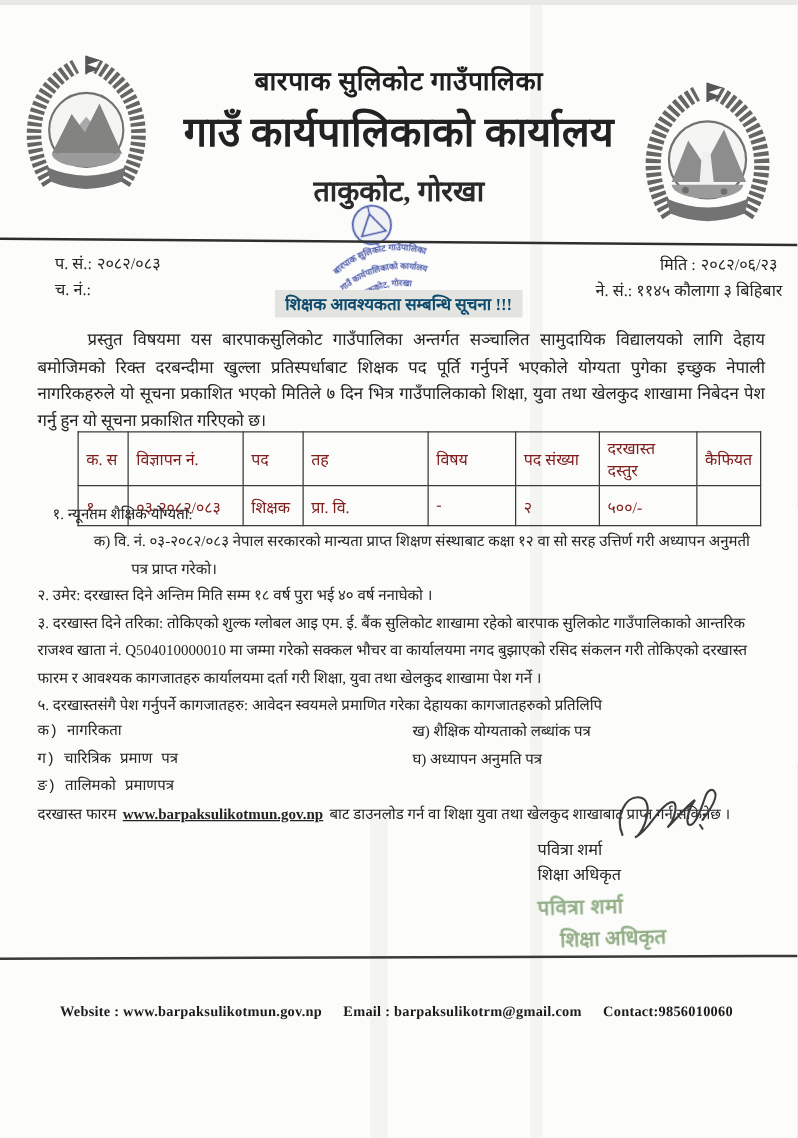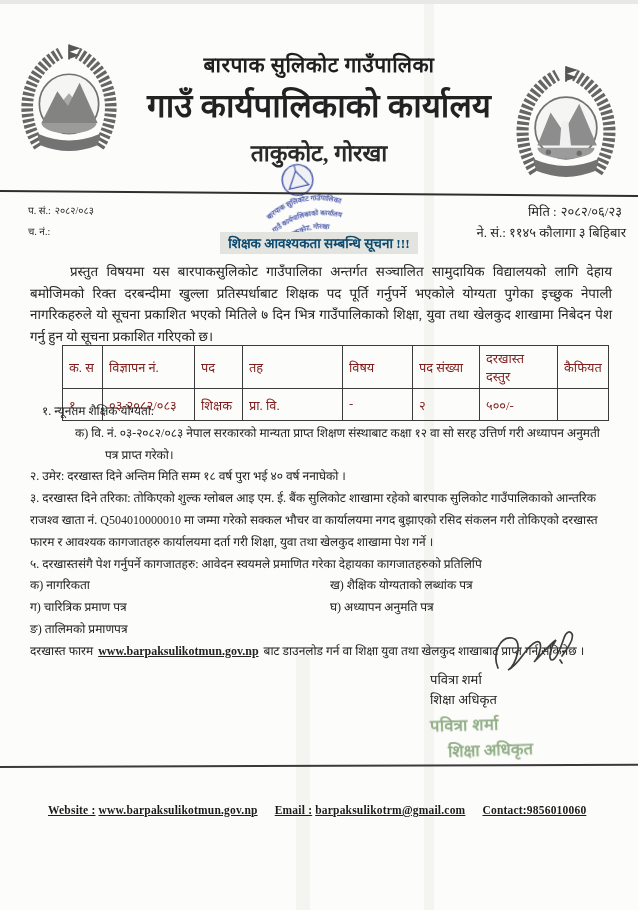--- a/index.html
+++ b/index.html
@@ -28,21 +28,21 @@
   .stamp { position:absolute; left:250px; top:146px; width:108px; height:116px;
            transform:rotate(-13deg); opacity:.88; filter:blur(.2px); pointer-events:none; }
 
   
   .rule1 { position:absolute; left:0; top:186px; width:640px; border-top:2px solid #2e2e2e;
            transform:rotate(.45deg); transform-origin:left center; }
   .rule2 { position:absolute; left:0; top:762px; width:640px; border-top:2.5px solid #3a3a3a;
            transform:rotate(-.2deg); transform-origin:left center; }
 
   
-  .meta-left  { position:absolute; left:28px; top:196px; font-size:10px; line-height:21px; }
+  .meta-left  { position:absolute; left:44px; top:196px; font-size:13px; line-height:21px; }
   .meta-right { position:absolute; right:12px; top:197px; font-size:13px; line-height:21px; text-align:right; }
   .meta-left span, .meta-right span { margin-right:4px; }
 
   
   .notice-title-wrap { position:absolute; top:228px; left:0; width:100%; text-align:center; }
   .notice-title { display:inline-block; background:#e3e3df; padding:2px 8px;
                   font-size:13.5px; font-weight:600; color:#0c4a6e; }
 
   
   .intro { position:absolute; left:30px; top:257px; width:582px; font-size:13.4px;
@@ -53,37 +53,37 @@
   table.vac th, table.vac td { border:1.4px solid #3b3b3b; padding:3px 6px; text-align:left;
               font-weight:500; vertical-align:middle; }
   table.vac th { height:25px; }
   table.vac td { height:32px; }
 
   .terms { position:absolute; left:30px; top:397px; width:586px; font-size:12px;
            line-height:21.8px; color:#232323; }
   .t-item1 { padding-left:12px; }
   .t-sub1  { padding-left:75px; text-indent:-30px; }
   .doc-row { display:flex; }
-  .doc-row .dl { width:300px; }
+  .doc-row .dl { width:300px;font-family:Liberation Mono, monospace; }
   .closing .url { font-weight:700; text-decoration:underline; margin:0 5px; }
 
   
   .sig-block { position:absolute; left:430px; top:622px; width:200px; text-align:left; }
   .sig-svg { width:92px; height:50px; margin-left:60px; display:block; }
   .sig-name  { font-size:13px; margin-top:-6px; }
   .sig-title { font-size:13px; margin-top:2px; }
   .sig-stamp-name  { font-size:16.5px; color:#93af88; margin-top:3px; transform:rotate(-1.5deg);
                      font-weight:600; letter-spacing:.5px; filter:blur(.25px); }
   .sig-stamp-title { font-size:16.5px; color:#93af88; margin-top:2px; margin-left:18px;
                      transform:rotate(-2deg); font-weight:600; filter:blur(.3px); }
 
   
   .footer { position:absolute; left:48px; top:800px; font-size:11.5px; font-weight:700;
             color:#1c1c1c; letter-spacing:.2px; }
-  .footer span { text-decoration:underline; }
+  .footer span { }
   .footer .gap { text-decoration:none; display:inline-block; width:14px; }
   .footer .lbl { margin-right:3px; }
 </style>
 </head>
 <body>
 
 <div class="paper">
 
   <div class="scan-band band1"></div>
   <div class="scan-band band2"></div>

